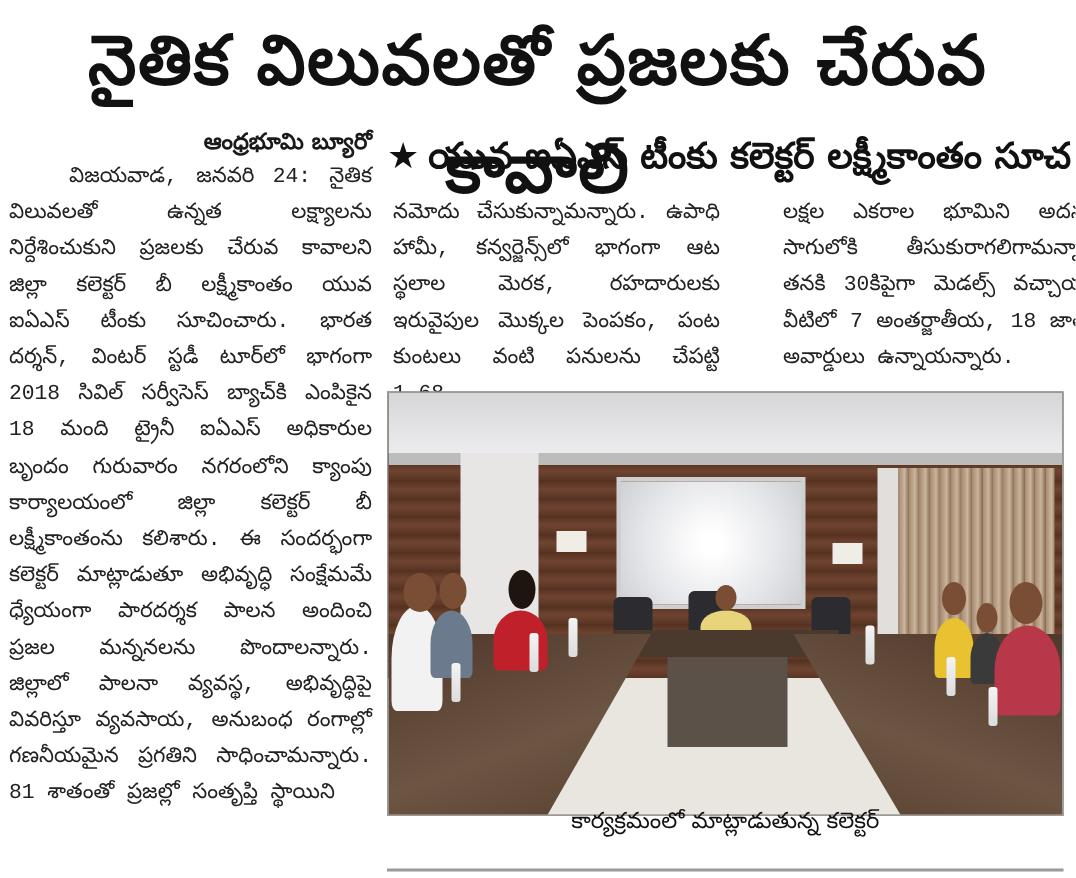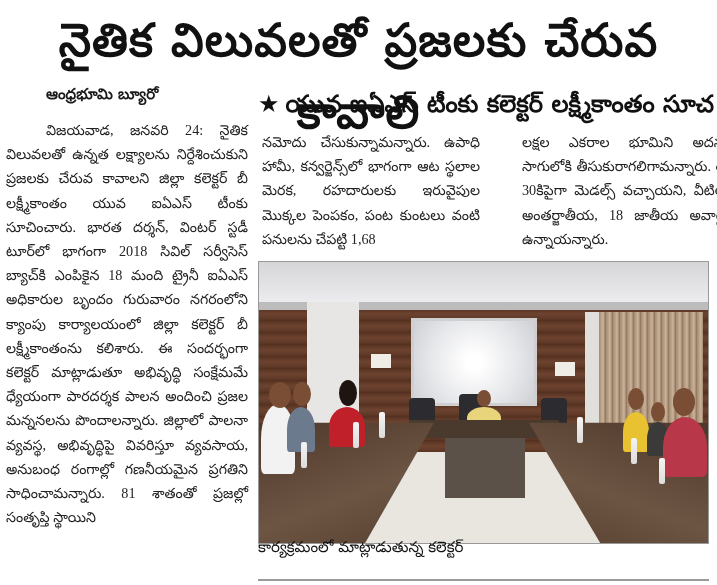--- a/index.html
+++ b/index.html
@@ -9,26 +9,26 @@
     .headline {
       position: absolute; left: 0; top: 4px; width: 717px; height: 72px;
       text-align: center; font-size: 46px; line-height: 72px; font-weight: bold;
       letter-spacing: 1px; color: #111;
     }
 
     .col-left {
       position: absolute; left: 6px; top: 82px; width: 242px;
     }
     .bureau {
-      font-size: 15px; font-weight: bold; text-align: left; line-height: 24px;
-      padding-left: 40px; margin-bottom: 12px;
+      font-size: 15px; font-weight: bold; text-align: right; line-height: 24px;
+      padding-left: 40px; margin-bottom: 0;
     }
     .body-text {
       font-size: 14.2px; line-height: 24.2px; text-align: justify; color: #222;
-      font-family: Liberation Serif, serif;
+      font-family: Liberation Mono, monospace;
     }
     .col-left .body-text p { text-indent: 40px; }
 
     .subhead {
       position: absolute; left: 258px; top: 82px; width: 456px; height: 44px;
       font-size: 24px; line-height: 44px; font-weight: bold; white-space: nowrap; overflow: hidden;
       color: #111;
     }
     .subhead .star { font-size: 24px; margin-right: 6px; }
 
@@ -58,21 +58,21 @@
       background: linear-gradient(200deg, #4b3527, #6d5544 60%, #57402f); clip-path: polygon(0 8%, 100% 8%, 100% 100%, 40% 100%); }
     .photo .table-c { position: absolute; left: 150px; top: 158px; width: 150px; height: 18px; background: #4a392d; }
     .photo .table-c-front { position: absolute; left: 186px; top: 176px; width: 80px; height: 60px; background: #5b5149; }
     .photo .chair { position: absolute; width: 26px; height: 28px; background: #2c2c30; border-radius: 4px 4px 0 0; }
     .photo .person { position: absolute; border-radius: 50% 50% 10% 10%; }
     .photo .head { position: absolute; border-radius: 50%; background: #7a4e35; }
     .photo .bottle { position: absolute; width: 6px; height: 26px; background: linear-gradient(#f4f4f4, #dcdcdc); border-radius: 2px; }
 
     .caption {
       position: absolute; left: 258px; top: 534px; width: 451px; height: 26px;
-      font-size: 15px; line-height: 26px; color: #111;
+      text-align: center; font-size: 15px; line-height: 26px; color: #111;
     }
     .rule { position: absolute; left: 258px; top: 579px; width: 451px; height: 2px; background: #9a9a9a; }
   </style>
 </head>
 <body>
 
 <h1 class="headline">నైతిక విలువలతో ప్రజలకు చేరువ కావాలి</h1>
 
 <div class="col-left">
   <div class="bureau">ఆంధ్రభూమి బ్యూరో</div>

